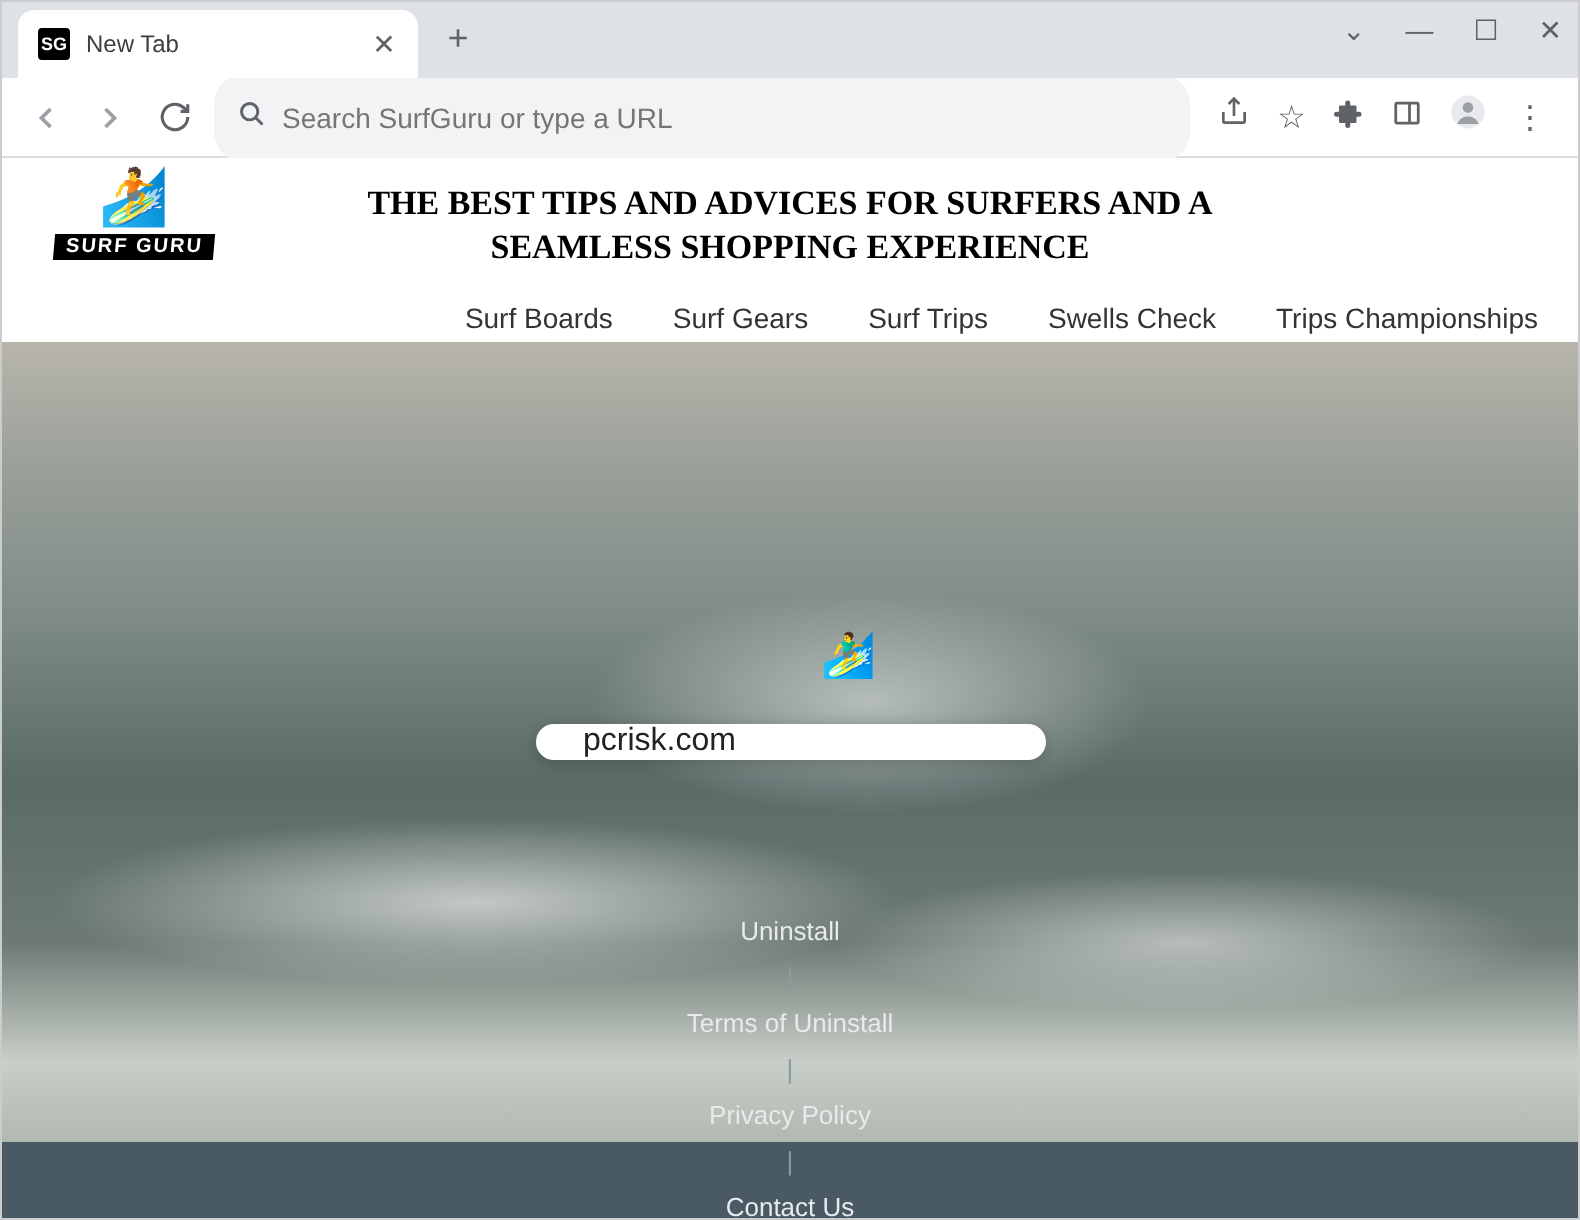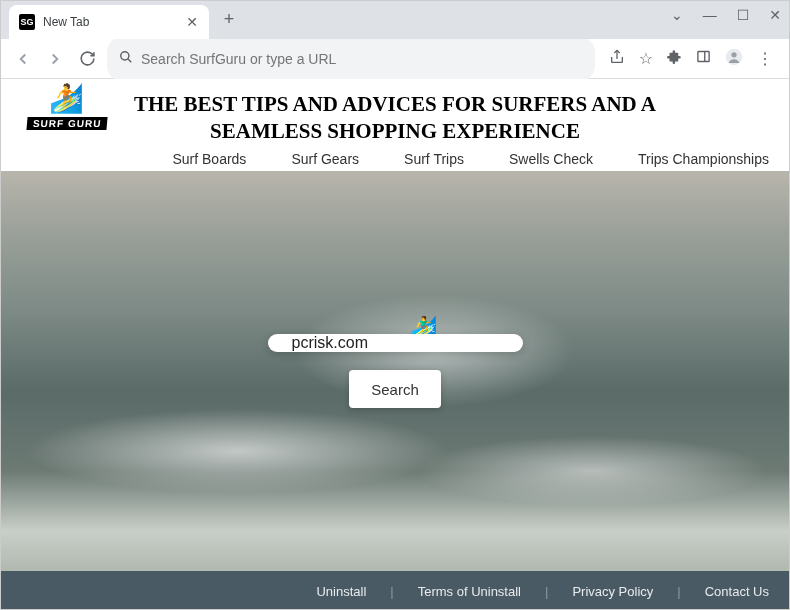--- a/index.html
+++ b/index.html
@@ -23,34 +23,34 @@
     .omnibox input { border: none; background: transparent; outline: none; flex: 1; font-size: 14px; color: #5f6368; }
     .toolbar-icons { display: flex; gap: 14px; align-items: center; padding: 0 6px; }
     .toolbar-icon { color: #5f6368; cursor: pointer; font-size: 16px; }
     
     
     .page { height: 532px; position: relative; overflow: hidden; }
     .header { background: #fff; height: 92px; padding: 8px 16px 0; position: relative; }
     .logo-area { position: absolute; left: 16px; top: 6px; width: 100px; text-align: center; }
     .logo-figure { font-size: 28px; line-height: 1; }
     .logo-text { font-size: 10px; font-weight: bold; letter-spacing: 1px; background: #000; color: #fff; padding: 1px 6px; display: inline-block; transform: skewX(-5deg); }
-    .headline { text-align: center; font-family: "Times New Roman", serif; font-weight: bold; font-size: 21px; padding: 4px 100px 0; line-height: 1.3; }
+    .headline { text-align: center; font-family: "Times New Roman", serif; font-weight: bold; font-size: 17px; padding: 4px 100px 0; line-height: 1.3; }
     .nav { position: absolute; bottom: 4px; right: 20px; display: flex; gap: 30px; font-size: 14px; color: #333; }
-    .nav span { cursor: pointer; margin-left: 15px; }
+    .nav span { cursor: pointer; }
     
     .hero { height: 400px; position: relative; background: linear-gradient(180deg, #b8b5ac 0%, #9ba19a 15%, #7d8a85 35%, #5a6b68 55%, #6d7a74 75%, #c8cfc8 90%, #b0b8b0 100%); }
     .hero::before { content: ""; position: absolute; inset: 0; background: radial-gradient(ellipse 200px 80px at 55% 45%, rgba(255,255,255,0.5), transparent 70%), radial-gradient(ellipse 300px 60px at 30% 70%, rgba(255,255,255,0.6), transparent 70%), radial-gradient(ellipse 250px 50px at 75% 75%, rgba(255,255,255,0.5), transparent 70%); }
     .surfer { position: absolute; left: 52%; top: 36%; font-size: 22px; filter: contrast(1.2); }
     
     .search-wrap { position: absolute; left: 50%; top: 50%; transform: translate(-50%, -50%); display: flex; gap: 18px; align-items: center; width: 580px; flex-direction: column; }
     .search-field { flex: 1; height: 44px; background: #fff; border-radius: 22px; display: flex; align-items: center; padding: 0 24px; box-shadow: 0 2px 8px rgba(0,0,0,0.2); }
     .search-field input { border: none; outline: none; font-size: 16px; flex: 1; color: #222; }
     .search-btn { height: 38px; padding: 0 22px; background: #fff; border: none; border-radius: 4px; font-size: 15px; cursor: pointer; color: #333; box-shadow: 0 2px 6px rgba(0,0,0,0.2); }
     
-    .footer { position: absolute; bottom: 0; left: 0; right: 0; height: 40px; background: #4a5a65; display: flex; align-items: center; justify-content: flex-end; padding: 0 20px; gap: 24px; color: #e8eaed; font-size: 13px; }
+    .footer { position: absolute; bottom: 0; left: 0; right: 0; height: 40px; background: #4a5a65; display: flex; align-items: center; justify-content: flex-end; padding: 0 20px; gap: 8px; color: #e8eaed; font-size: 13px; flex-direction: column; }
     .footer span.link { cursor: pointer; }
     .footer span.sep { color: #8a9aa5; }
   </style>
 </head>
 <body>
 
 <div class="titlebar">
   <div class="tab">
     <div class="tab-favicon">SG</div>
     <div class="tab-title">New Tab</div>
@@ -140,21 +140,20 @@
       <span>Trips Championships</span>
     </div>
   </div>
 
   <div class="hero">
     <div class="surfer">🏄‍♂️</div>
     <div class="search-wrap">
       <div class="search-field">
         <input type="text" value="pcrisk.com" style="">
       </div>
-      <button class="search-btn">Search</button>
     </div>
   </div>
 
   <div class="footer">
     <span class="link">Uninstall</span>
     <span class="sep">|</span>
     <span class="link">Terms of Uninstall</span>
     <span class="sep">|</span>
     <span class="link">Privacy Policy</span>
     <span class="sep">|</span>

